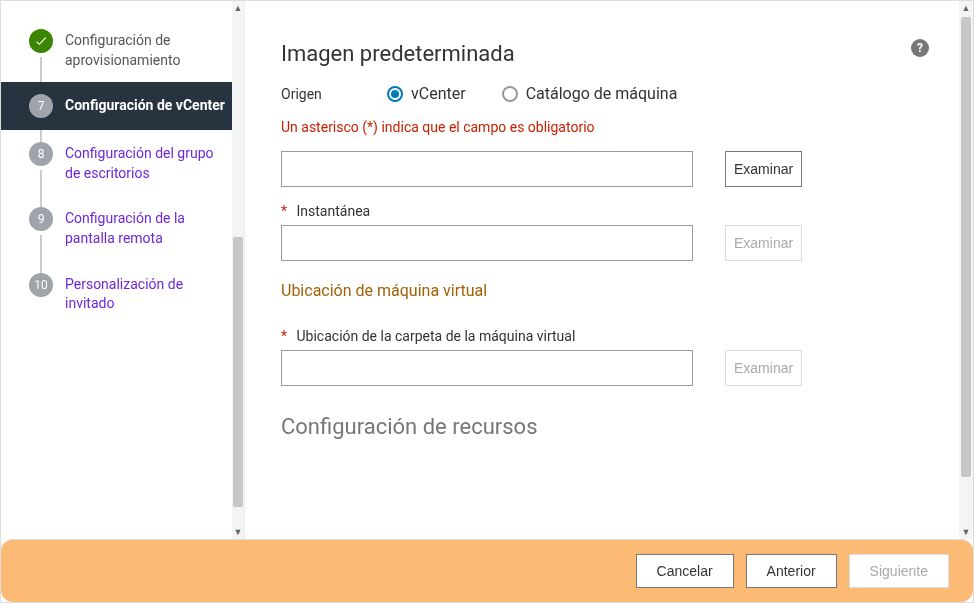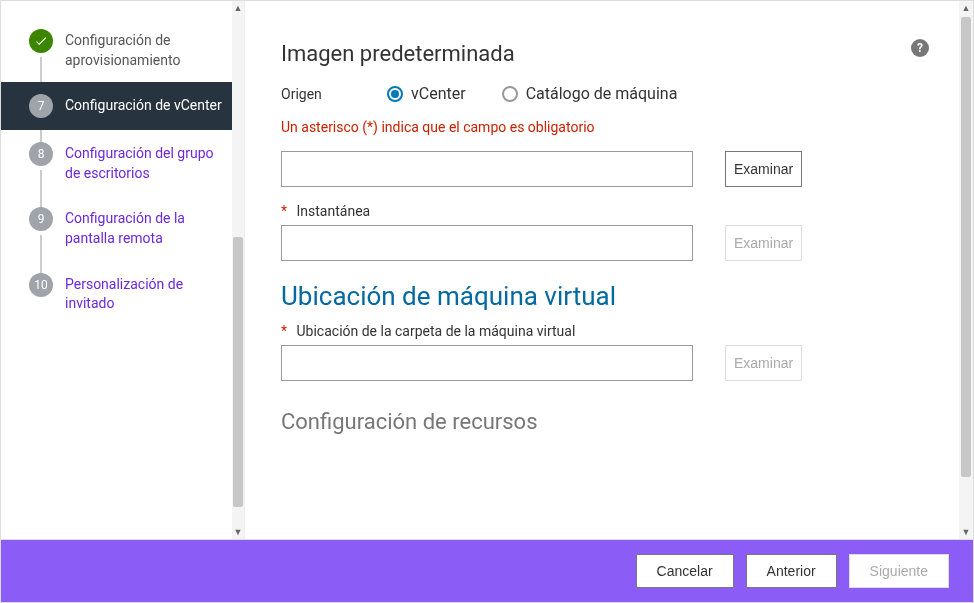--- a/index.html
+++ b/index.html
@@ -75,21 +75,21 @@
     .step.active .step-circle {
       background: #9ea4a9;
     }
     .step-circle svg { width: 14px; height: 14px; fill: #fff; }
     .step-label {
       font-size: 14px;
       color: #6d28d9;
       line-height: 1.4;
       padding-top: 2px;
     }
-    .step.active .step-label { color: #fff; font-weight: 400; }
+    .step.active .step-label { color: #fff; font-weight: 700; }
     .step.done .step-label { color: #565656; }
 
     .sidebar-scrollbar-track {
       position: absolute;
       right: 0;
       top: 0;
       bottom: 0;
       width: 12px;
       background: #f4f4f4;
     }
@@ -229,25 +229,25 @@
       color: #333;
       font-size: 14px;
       cursor: pointer;
     }
     .browse-btn.disabled {
       color: #aaa;
       border-color: #ddd;
       cursor: not-allowed;
     }
     .sub-section-title {
-      font-size: 26px;
+      font-size: 16px;
       font-weight: 400;
-      color: #0369a1;
+      color: #a16207;
       margin-top: 20px;
-      margin-bottom: 12px;
+      margin-bottom: 28px;
     }
     .partial-title {
       font-size: 22px;
       font-weight: 400;
       color: #777;
       margin-top: 28px;
     }
 
     .main-scrollbar-track {
       position: absolute;
@@ -279,21 +279,22 @@
     }
     .main-scroll-arrow.up { top: 0; }
     .main-scroll-arrow.down { bottom: 0; }
 
     .footer {
       border-top: 1px solid #ddd;
       padding: 14px 24px;
       display: flex;
       justify-content: flex-end;
       gap: 12px;
-      background: #8b5cf6;
+      background: #fdba74;
+      border-radius: 12px;
     }
     .footer-btn {
       height: 34px;
       padding: 0 20px;
       background: #fff;
       border: 1px solid #777;
       color: #333;
       font-size: 14px;
       cursor: pointer;
     }

